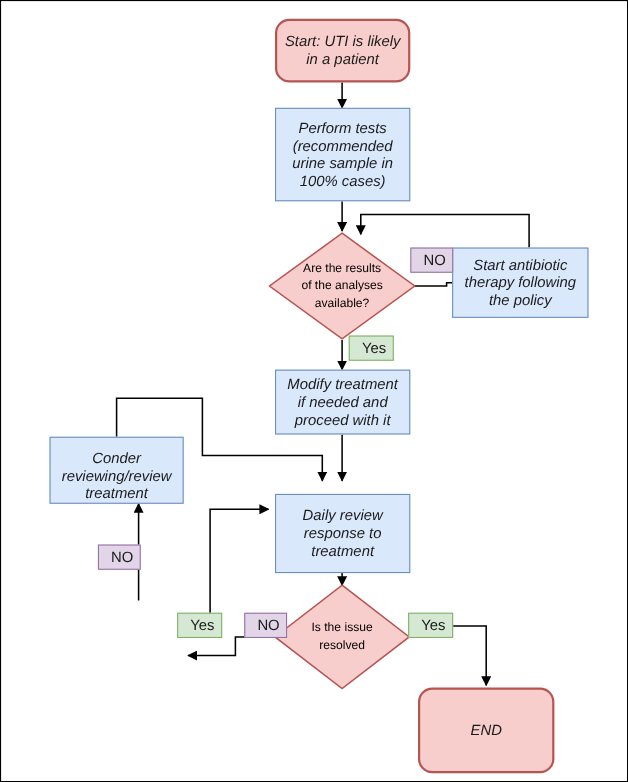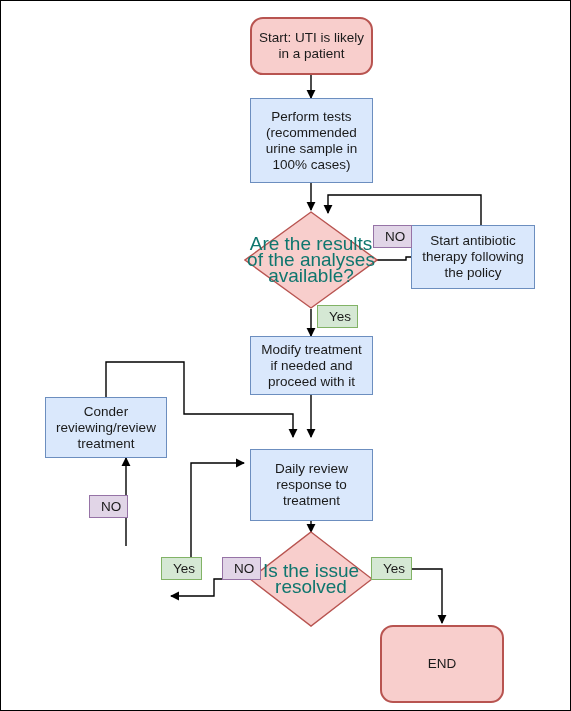--- a/index.html
+++ b/index.html
@@ -31,20 +31,21 @@
     position: absolute;
     box-sizing: border-box;
     display: flex;
     align-items: center;
     justify-content: center;
     text-align: center;
     font-size: 13.5px;
     line-height: 16px;
     color: #1a1a1a;
     z-index: 3;
+    font-style: italic;
   }
   .node-terminal {
     background: #f8cecc;
     border: 2.5px solid #b85450;
     border-radius: 13px;
   }
   .node-process {
     background: #dae8fc;
     border: 1.4px solid #6c8ebf;
   }
@@ -66,23 +67,23 @@
   .diamond-text {
     position: absolute;
     left: 0;
     top: 0;
     width: 100%;
     height: 100%;
     display: flex;
     align-items: center;
     justify-content: center;
     text-align: center;
-    font-size: 19px;
+    font-size: 11px;
     line-height: 16px;
-    color: #0f766e;
+    color: #000000;
     white-space: pre-line;
     z-index: 3;
   }
   .edge-label {
     position: absolute;
     box-sizing: border-box;
     font-size: 13.5px;
     line-height: 15px;
     color: #1a1a1a;
     padding: 3px 6px 3px 11px;
@@ -164,21 +165,21 @@
 therapy following
 the policy</span>
   </div>
 
   <div class="node node-process" style="left:249px; top:335px; width:123px; height:59px;">
     <span class="node-label">Modify treatment
 if needed and
 proceed with it</span>
   </div>
 
-  <div class="node node-process" style="left:44px; top:396px; width:122px; height:61px;">
+  <div class="node node-process" style="left:44px; top:396px; width:122px; height:61px;align-items:flex-end;">
     <span class="node-label">Conder
 reviewing/review
 treatment</span>
   </div>
 
   <div class="node node-process" style="left:249px; top:448px; width:123px; height:72px;">
     <span class="node-label">Daily review
 response to
 treatment</span>
   </div>

